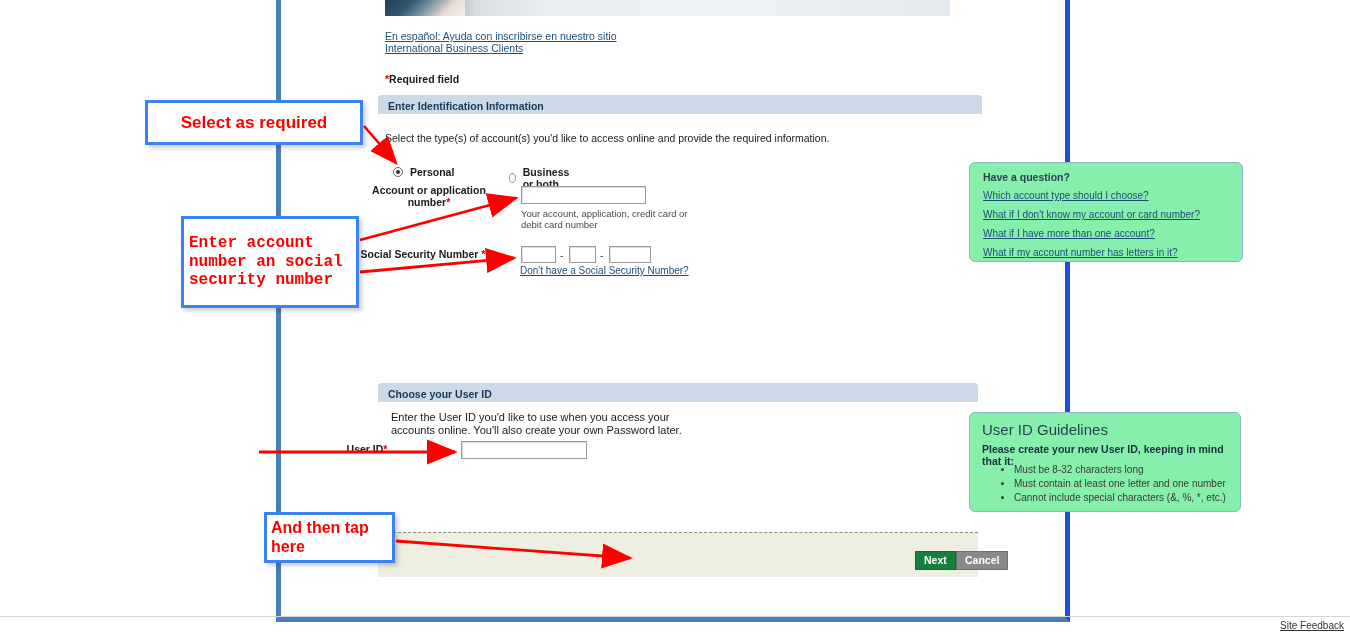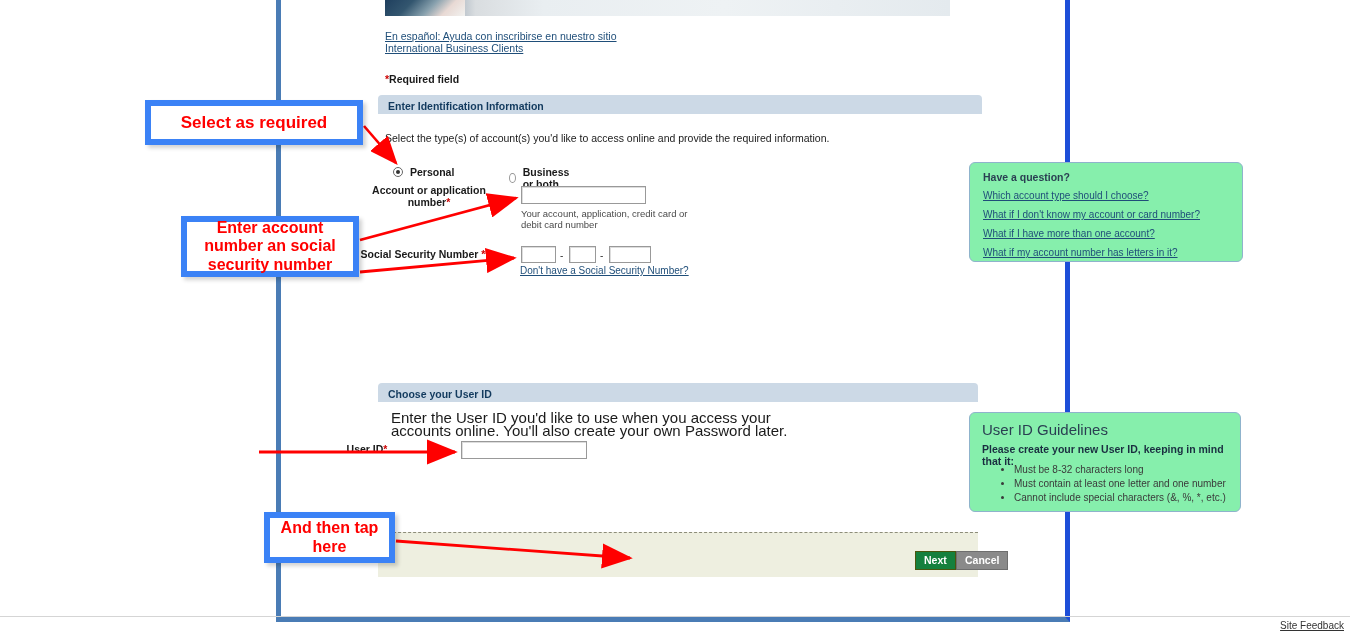--- a/index.html
+++ b/index.html
@@ -128,21 +128,21 @@
   }
   .guide-list {
     position:absolute; left:30px; top:50px;
     margin:0; padding-left:14px; font-size:10px; color:#3a3a3a;
     line-height:13px;
   }
   .guide-list li { margin-bottom:1px; }
 
   .userid-intro {
     position:absolute; left:110px; top:411px;
-    font-size:15px; color:#1a1a1a; line-height:13px;
+    font-size:11px; color:#1a1a1a; line-height:13px;
   }
 
   .footer-bar {
     position:absolute; left:97px; top:532px;
     width:600px; height:45px;
     background:#eeefe0;
     border-top:1px dashed #8d8d7a;
   }
   .btn {
     position:absolute; top:18px;
@@ -160,31 +160,31 @@
     font-size:10px; color:#333; text-decoration:underline;
   }
   .hr-bottom {
     position:absolute; left:0; right:0; top:616px; height:1px; background:#d5d5d5;
   }
 
   
   .callout {
     position:absolute;
     background:#ffffff;
-    border:6px solid #3b82f6;
+    border:3px solid #3b82f6;
     box-shadow: 3px 3px 4px rgba(0,0,0,0.18);
     color:#ff0000;
     font-weight:bold;
     display:flex; align-items:center; justify-content:center;
-    text-align:center;
+    text-align:left;
     line-height:1.15;
     z-index: 50;
   }
   #co-select   { left:145px; top:100px;  width:218px; height:45px; font-size:17px; }
-  #co-account  { left:181px; top:216px;  width:178px; height:61px; font-size:16px; padding:0 5px; }
+  #co-account  { left:181px; top:216px;  width:178px; height:92px; font-size:16px; padding:0 5px;font-family:Liberation Mono, monospace; }
   #co-userid   { left:70px;  top:432px;  width:188px; height:41px; font-size:16px; }
   #co-tap      { left:264px; top:512px;  width:131px; height:51px; font-size:16px; padding:0 4px; }
 
   .arrows { position:absolute; left:0; top:0; width:1350px; height:635px; z-index:45; pointer-events:none; }
 
   .cursor-arrow {
     position:absolute; left:750px; top:626px; width:0;height:0;
     z-index: 60;
   }
 </style>

